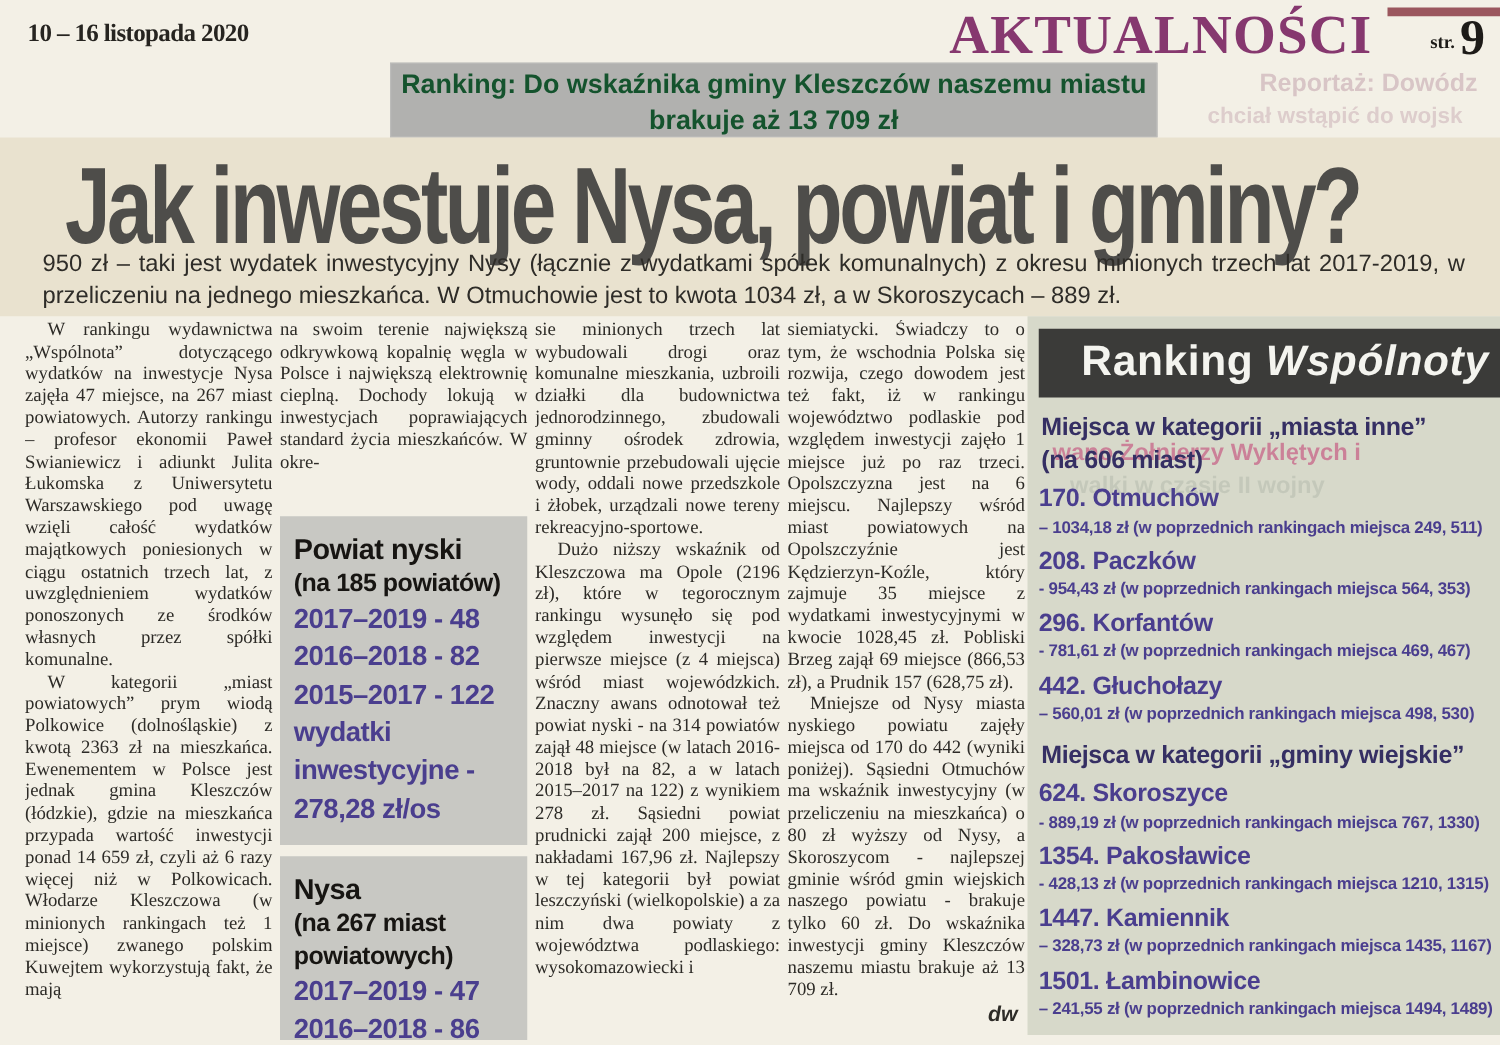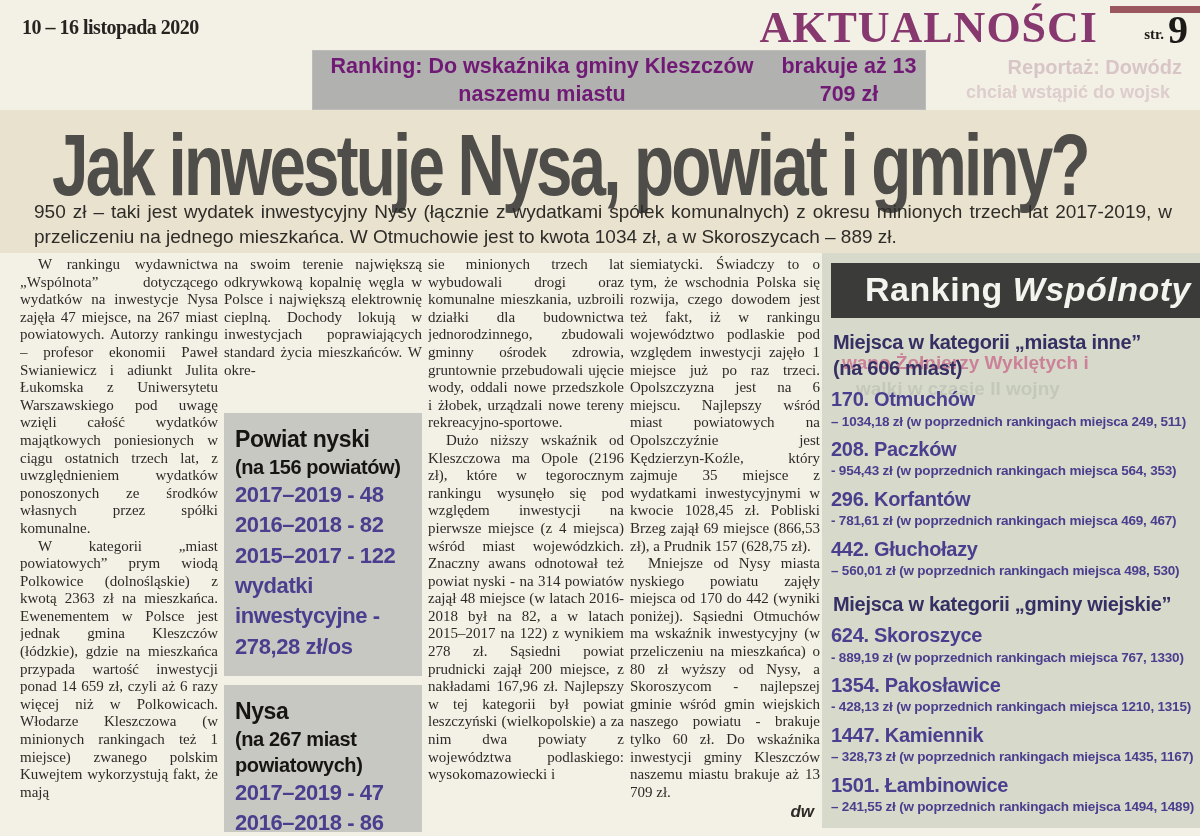--- a/index.html
+++ b/index.html
@@ -13,23 +13,23 @@
   .section-name{right:102px;top:2px;font-family:"Liberation Serif",serif;
         font-size:44px;font-weight:700;color:#86386f;letter-spacing:1px;}
   .pageno{right:12px;top:12px;display:flex;align-items:flex-end;gap:4px;
         font-family:"Liberation Serif",serif;color:#1d1b18;}
   .pageno .lbl{font-size:15px;font-weight:700;padding-bottom:5px;}
   .pageno .num{font-size:40px;font-weight:700;line-height:0.9;}
   .red-streak{right:0;top:6px;width:90px;height:7px;background:#7e2430;opacity:.75;}
 
   
   .banner{left:312px;top:50px;width:614px;height:60px;background:#b1b1af;
-        display:flex;flex-direction:row;justify-content:space-between;align-items:center;
+        display:flex;flex-direction:column;justify-content:flex-end;align-items:center;
         font-family:"Liberation Sans",sans-serif;font-weight:700;font-size:21.5px;
-        color:#701a75;line-height:1.32;text-align:center;box-shadow:0 0 0 1px #bcbcba inset;}
+        color:#14532d;line-height:1.32;text-align:center;box-shadow:0 0 0 1px #bcbcba inset;}
 
   
   .head-band{left:0;top:110px;width:1200px;height:143px;background:#e9e2cf;}
   .headline{left:52px;top:116px;white-space:nowrap;font-family:"Liberation Sans",sans-serif;
         font-weight:700;font-size:82px;letter-spacing:-3.5px;color:#4e4d4a;
         transform:scale(0.80,1.06);transform-origin:left top;}
   .deck{left:34px;top:199px;width:1138px;font-family:"Liberation Sans",sans-serif;
         font-weight:400;font-size:19px;line-height:1.34;text-align:justify;color:#2e2c28;}
 
   
@@ -102,21 +102,21 @@
 <div class="abs col col1">
   <p class="ind">W rankingu wydawnictwa „Wspólnota” dotyczącego wydatków na inwestycje Nysa zajęła 47 miejsce, na 267 miast powiatowych. Autorzy rankingu – profesor ekonomii Paweł Swianiewicz i adiunkt Julita Łukomska z Uniwersytetu Warszawskiego pod uwagę wzięli całość wydatków majątkowych poniesionych w ciągu ostatnich trzech lat, z uwzględnieniem wydatków ponoszonych ze środków własnych przez spółki komunalne.</p>
   <p class="ind">W kategorii „miast powiatowych” prym wiodą Polkowice (dolnośląskie) z kwotą 2363 zł na mieszkańca. Ewenementem w Polsce jest jednak gmina Kleszczów (łódzkie), gdzie na mieszkańca przypada wartość inwestycji ponad 14 659 zł, czyli aż 6 razy więcej niż w Polkowicach. Włodarze Kleszczowa (w minionych rankingach też 1 miejsce) zwanego polskim Kuwejtem wykorzystują fakt, że mają</p>
 </div>
 
 <div class="abs col col2">
   <p>na swoim terenie największą odkrywkową kopalnię węgla w Polsce i największą elektrownię cieplną. Dochody lokują w inwestycjach poprawiających standard życia mieszkańców. W okre-</p>
 
   <div class="statbox first">
     <div class="btitle">Powiat nyski</div>
-    <div class="bsub">(na 156 powiatów)</div>
+    <div class="bsub">(na 185 powiatów)</div>
     <div class="bline">2017–2019 - 48</div>
     <div class="bline">2016–2018 - 82</div>
     <div class="bline">2015–2017 - 122</div>
     <div class="bline">wydatki inwestycyjne - 278,28 zł/os</div>
   </div>
 
   <div class="statbox second">
     <div class="btitle">Nysa</div>
     <div class="bsub">(na 267 miast powiatowych)</div>
     <div class="bline">2017–2019 - 47</div>

